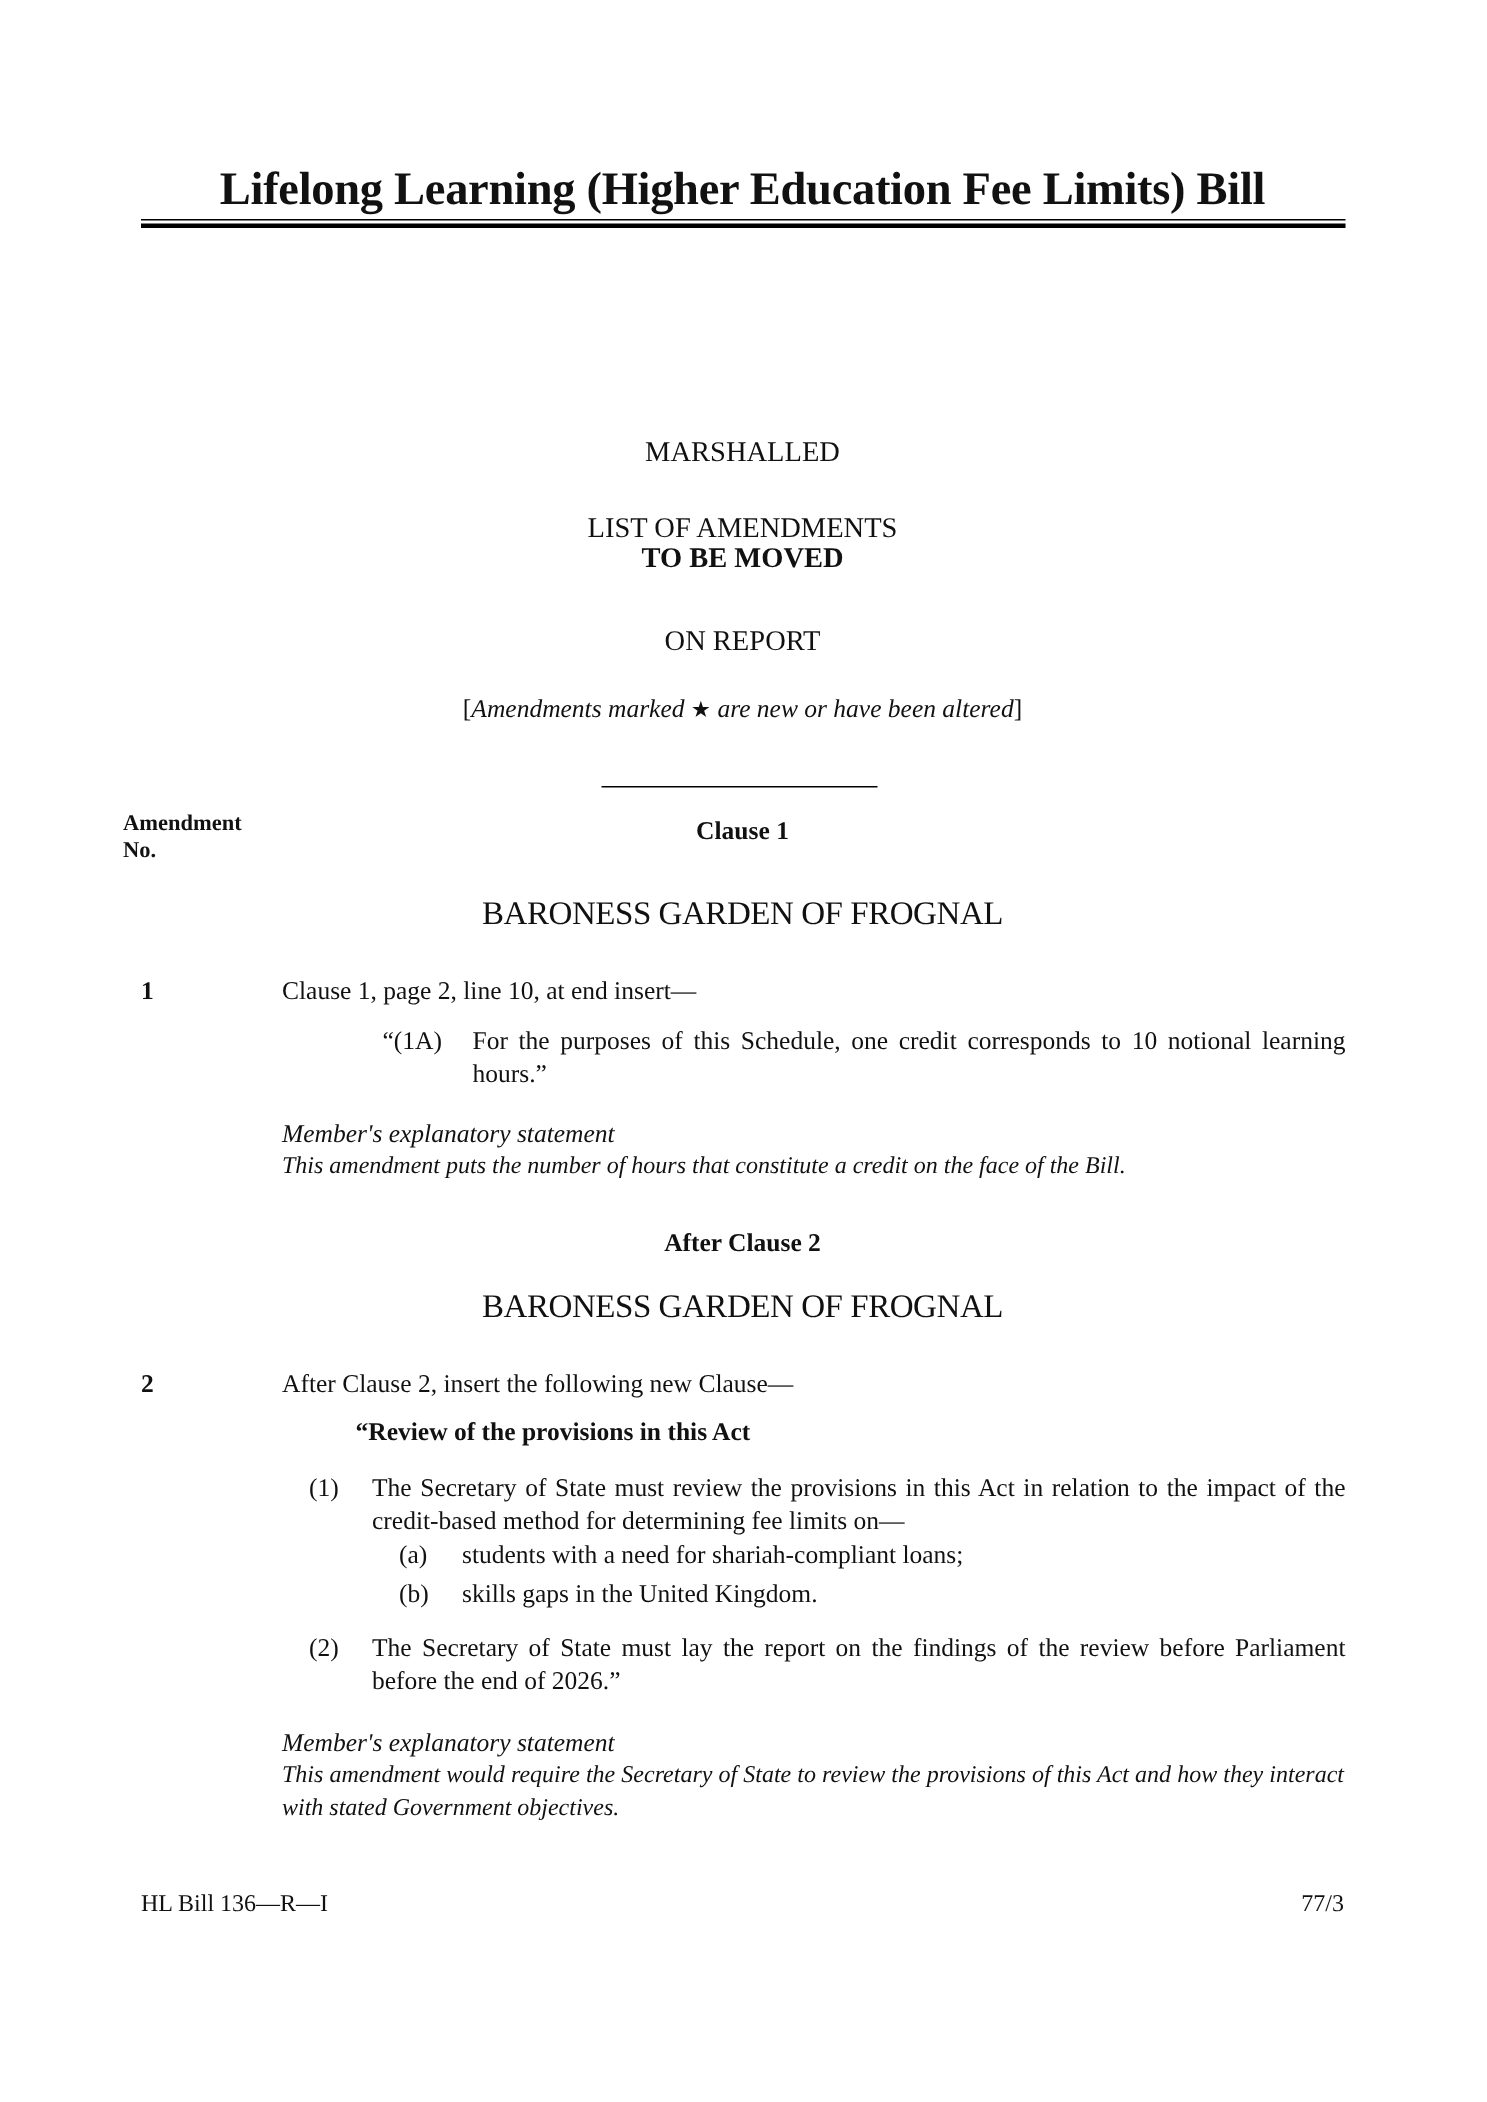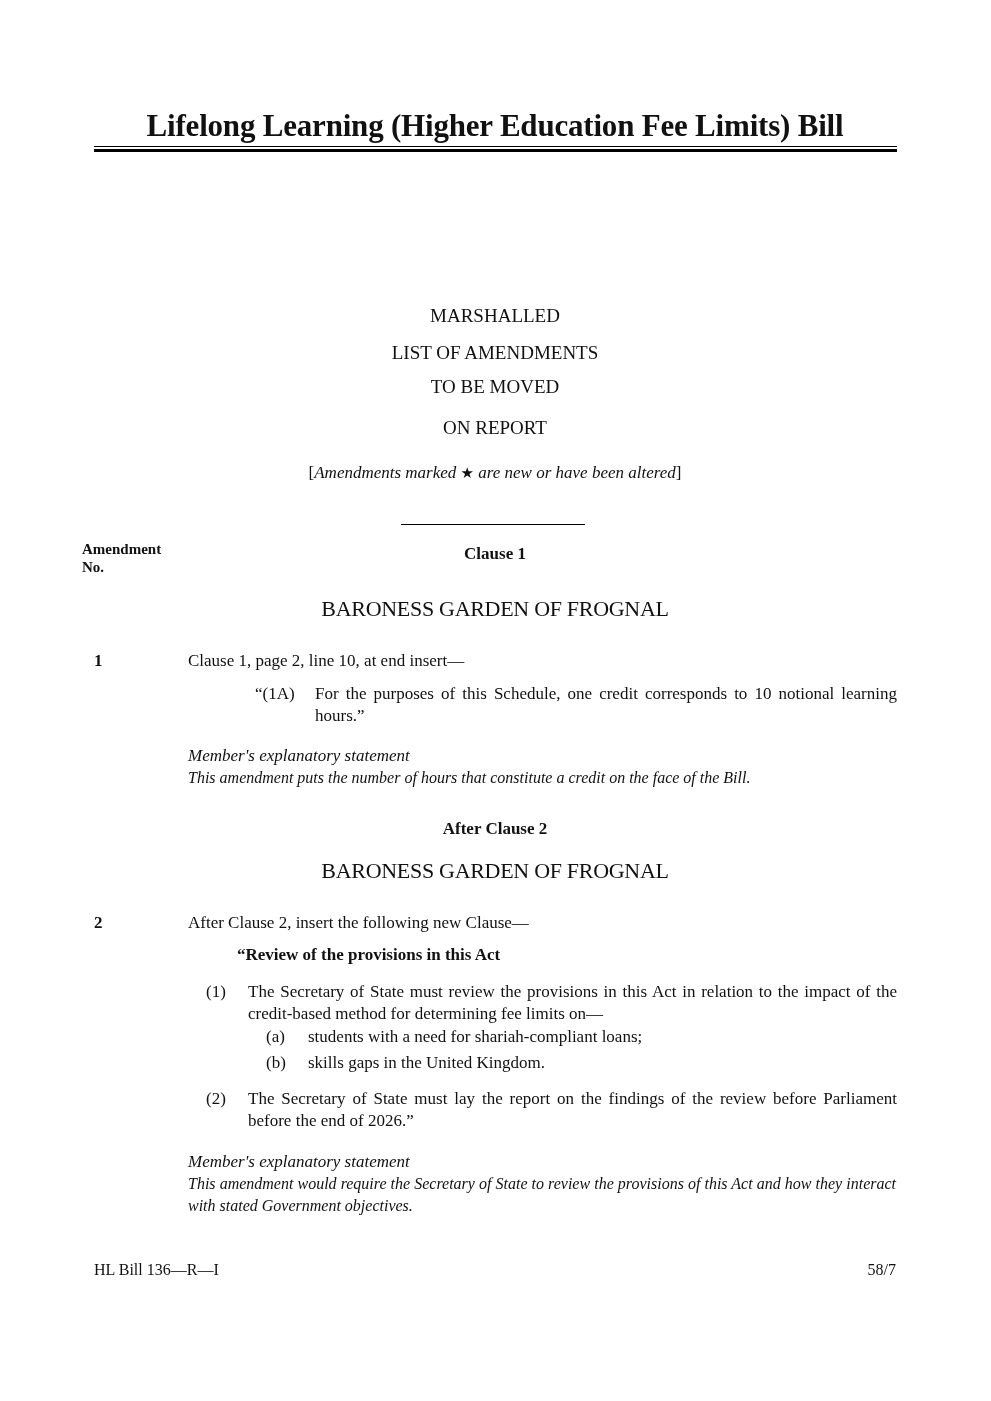--- a/index.html
+++ b/index.html
@@ -72,23 +72,23 @@
     font-size: 16px; line-height: 22px; white-space: nowrap;
   }
 </style>
 </head>
 <body>
 
 <div class="abs title">Lifelong Learning (Higher Education Fee Limits) Bill</div>
 <div class="abs rule-thin"></div>
 <div class="abs rule-thick"></div>
 
-<div class="abs center-line" style="top:304px;">MARSHALLED</div>
+<div class="abs center-line" style="top:290px;">MARSHALLED</div>
 <div class="abs center-line" style="top:341px;">LIST OF AMENDMENTS</div>
-<div class="abs center-line" style="top:375px;">TO BE MOVED</div>
+<div class="abs center-line" style="top:361px;font-weight:bold;">TO BE MOVED</div>
 <div class="abs center-line" style="top:416px;">ON REPORT</div>
 
 <div class="abs note"><span>[</span><i><span>Amendments marked </span><span style="font-style:normal;font-family:'DejaVu Sans',sans-serif;font-size:15px;">★</span><span> are new or have been altered</span></i><span>]</span></div>
 
 <div class="abs short-rule"></div>
 
 <div class="abs amend-no-head">
   <div>Amendment</div>
   <div>No.</div>
 </div>
@@ -122,13 +122,13 @@
 <div class="abs body-text" style="left:266px; top:1052px;">(b)</div>
 <div class="abs body-text" style="left:308px; top:1052px;">skills gaps in the United Kingdom.</div>
 
 <div class="abs body-text" style="left:206px; top:1088px;">(2)</div>
 <div class="abs para" style="left:248px; width:649px; top:1088px;">The Secretary of State must lay the report on the findings of the review before Parliament before the end of 2026.”</div>
 
 <div class="abs expl-head" style="top:1151px;">Member's explanatory statement</div>
 <div class="abs expl-text" style="top:1173px;">This amendment would require the Secretary of State to review the provisions of this Act and how they interact with stated Government objectives.</div>
 
 <div class="abs footer" style="left:94px; top:1259px;">HL Bill 136—R—I</div>
-<div class="abs footer" style="right:95px; top:1259px;">58/7</div>
+<div class="abs footer" style="right:95px; top:1259px;">77/3</div>
 
 </body></html>

